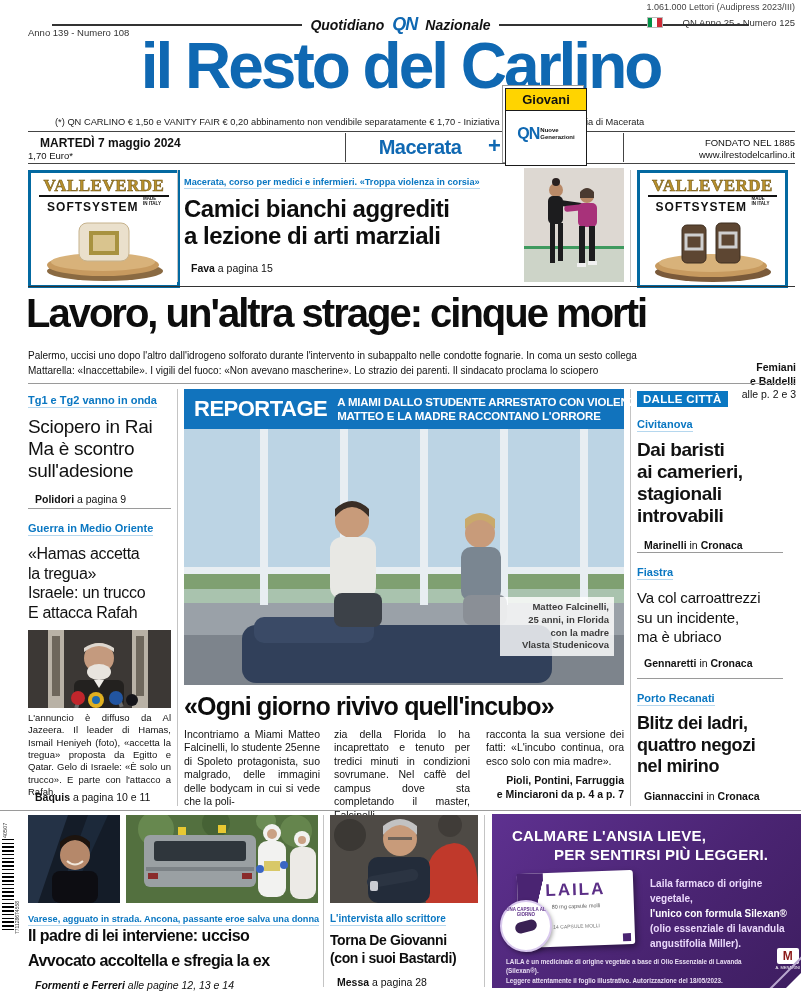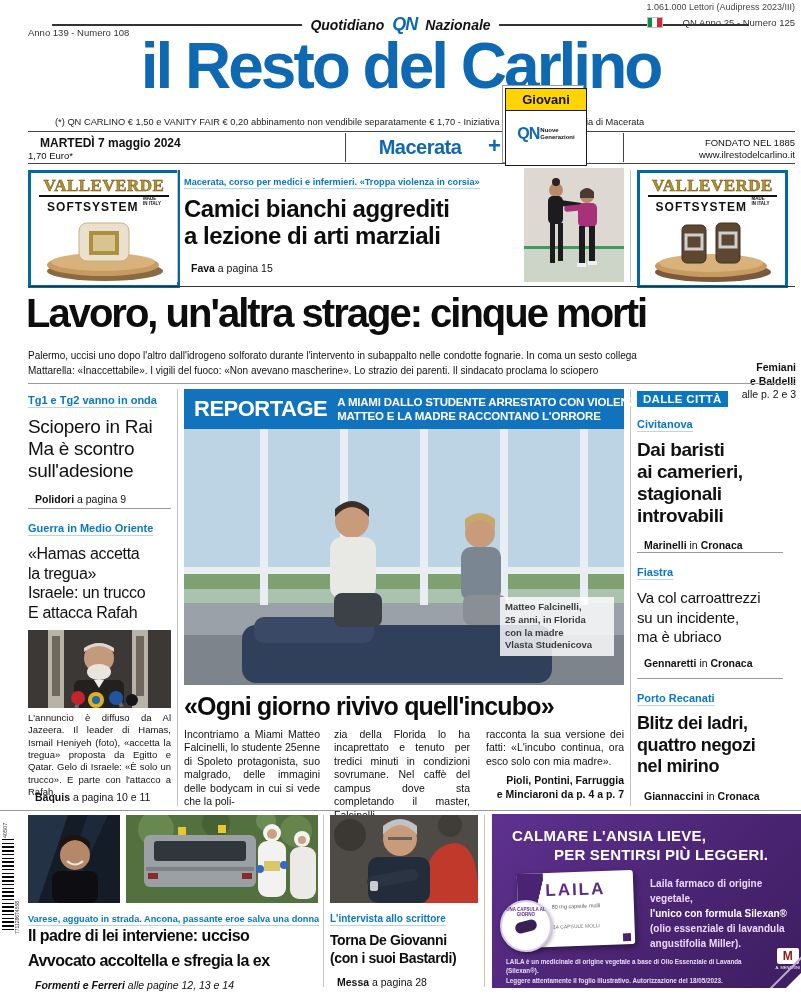--- a/index.html
+++ b/index.html
@@ -207,21 +207,21 @@
   <div class="abs by" style="left:28px;top:791px;"><span class="b">Baquis</span><span> a pagina 10 e 11</span></div>
 
   <div class="abs" style="left:184px;top:389px;width:440px;height:40px;background:#1173bd;display:flex;align-items:center;">
     <div style="color:#fff;font-weight:bold;font-size:22px;letter-spacing:-0.5px;padding:0 10px;">REPORTAGE</div>
     <div style="color:#fff;font-weight:bold;font-size:11.5px;line-height:1.25;letter-spacing:-0.2px;">
       <div class="nw">A MIAMI DALLO STUDENTE ARRESTATO CON VIOLENZA</div>
       <div class="nw">MATTEO E LA MADRE RACCONTANO L'ORRORE</div>
     </div>
   </div>
 
-  <div class="abs" style="left:184px;top:429px;width:440px;height:240px;">
+  <div class="abs" style="left:184px;top:429px;width:440px;height:240px;text-align:right;">
     <svg width="440" height="256" viewBox="0 0 440 256" preserveAspectRatio="none">
       <rect width="440" height="256" fill="#bcd4e4"></rect>
       <rect y="142" width="440" height="26" fill="#7fa071"></rect>
       <rect y="160" width="440" height="14" fill="#a9c3ae"></rect>
       <rect y="174" width="440" height="82" fill="#9aa1a8"></rect>
       <rect y="206" width="440" height="50" fill="#7d848c"></rect>
       <rect x="0" y="138" width="440" height="7" fill="#e8eef2"></rect>
       <rect x="76" y="0" width="8" height="176" fill="#e8eef2"></rect>
         <rect x="156" y="0" width="8" height="176" fill="#e8eef2"></rect>
       <rect x="236" y="0" width="8" height="176" fill="#e8eef2"></rect>

